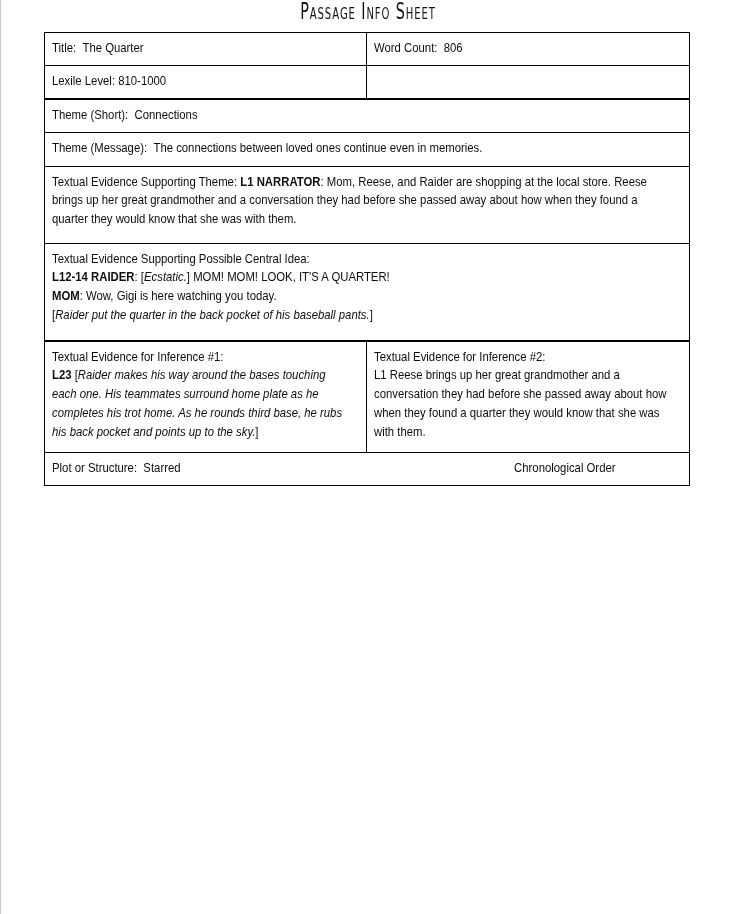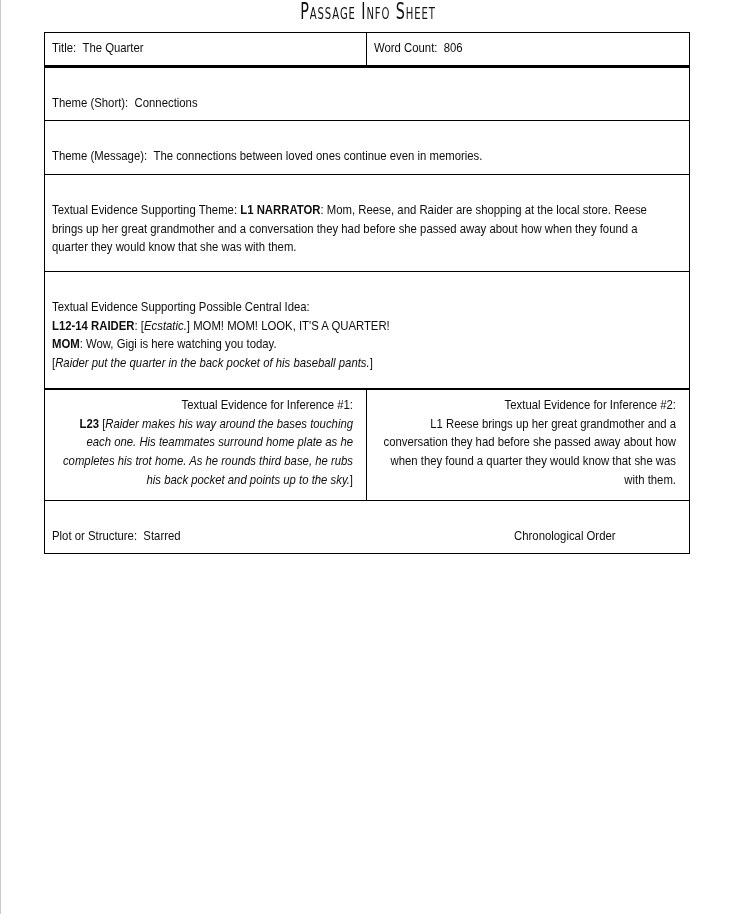--- a/index.html
+++ b/index.html
@@ -54,49 +54,49 @@
     background: #fff;
   }
 
   .row {
     display: flex;
     border-bottom: 1.4px solid #000;
     box-sizing: border-box;
   }
   .cell {
     box-sizing: border-box;
-    padding: 6px 13px 7px 7px;
+    padding: 6px 19px 7px 7px;
     font-size: 12.4px;
     line-height: 1.52;
     transform-origin: left top;
   }
   
   .cell > .txt {
     display: block;
     transform: scaleX(0.915);
     transform-origin: left top;
     width: 109.3%;
   }
-  .cell.full { width: 100%; margin-top: 20px; }
+  .cell.full { width: 100%; }
   .cell.half-left {
     width: 50%;
     border-right: 1.4px solid #000;
   }
   .cell.half-right { width: 50%; }
 
   .row.r-title .cell,
   .row.r-lexile .cell,
   .row.r-style .cell { min-height: 31px; }
   .row.r-theme-short .cell { min-height: 31px; }
   .row.r-theme-msg .cell { min-height: 33px; }
   .row.r-evidence-theme .cell { min-height: 76px; }
   .row.r-central-idea .cell { min-height: 54px; }
   .row.r-evidence-central .cell { min-height: 96px; }
   .row.r-inference .cell { min-height: 60px; }
-  .row.r-evidence-inference .cell { min-height: 110px; text-align: right; }
+  .row.r-evidence-inference .cell { min-height: 110px; }
   .row.r-vocab .cell { min-height: 32px; }
   .row.r-plot .cell { min-height: 32px; }
 
   b, .b { font-weight: bold; }
   i, .i { font-style: italic; }
   .hl {
     background: #ffff00;
     padding: 0 1px;
   }
   .plot-line {
@@ -118,20 +118,23 @@
   <div class="row r-title">
     <div class="cell half-left">
       <span class="txt"><span>Title:</span>&nbsp;&nbsp;<span>The Quarter</span></span>
     </div>
     <div class="cell half-right">
       <span class="txt"><span>Word Count:</span>&nbsp;&nbsp;<span>806</span></span>
     </div>
   </div>
 
   <div class="row r-lexile">
+    <div class="cell half-left">
+      <span class="txt"><span>Lexile Level:</span>&nbsp;<span>810-1000</span></span>
+    </div>
   </div>
 
   <div class="row r-style">
   </div>
 
   <div class="row r-theme-short">
     <div class="cell full">
       <span class="txt"><span>Theme (Short):</span>&nbsp;&nbsp;<span>Connections</span></span>
     </div>
   </div>

